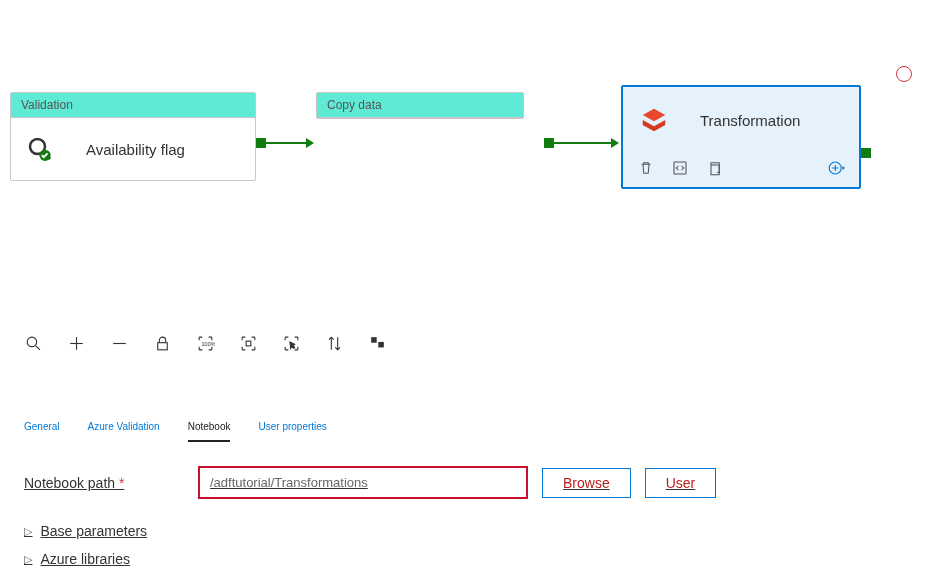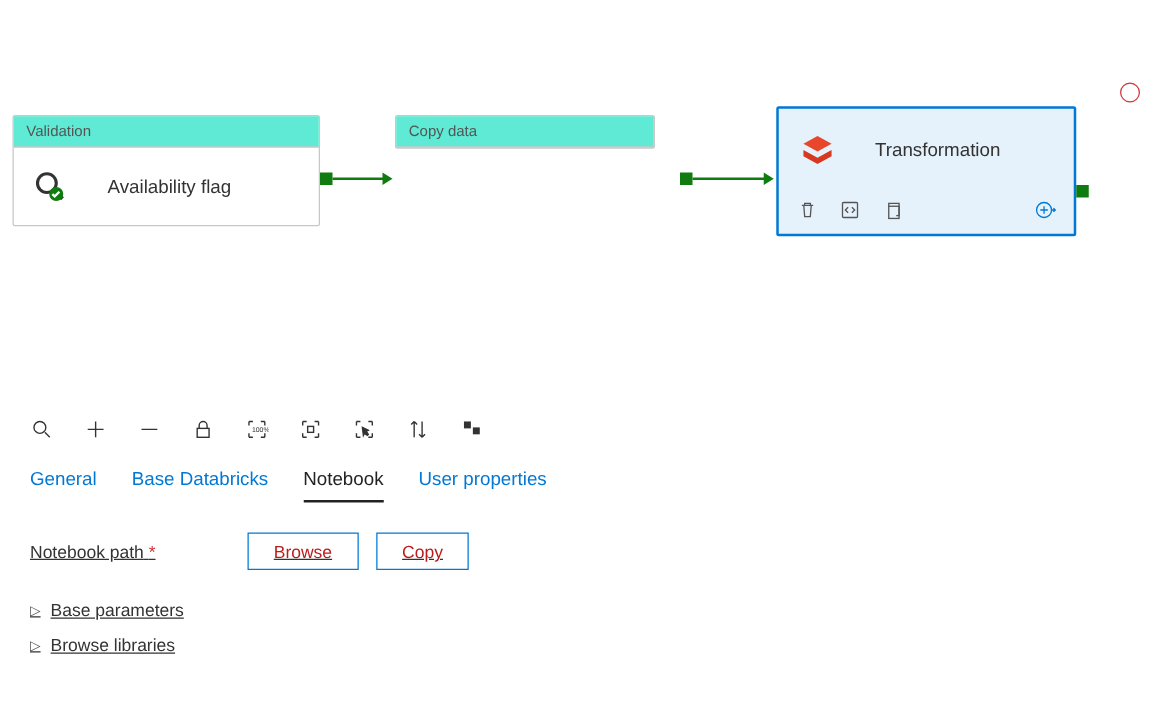--- a/index.html
+++ b/index.html
@@ -17,21 +17,21 @@
     .act3 .activity-body { padding: 18px 16px; }
     .act3-toolbar { display: flex; align-items: center; gap: 16px; padding: 6px 14px 10px; }
     .act3-toolbar .spacer { flex: 1; }
     .conn-handle { position: absolute; width: 10px; height: 10px; background: #107c10; }
     .icon-wrap { width: 30px; height: 30px; display: flex; align-items: center; justify-content: center; }
     .tb-icon { width: 18px; height: 18px; stroke: #555; fill: none; stroke-width: 1.4; }
     .add-arrow { stroke: #0078d4; }
     .toolbar-row { display: flex; align-items: center; gap: 24px; padding: 14px 24px 6px; width: 935px; }
     .toolbar-row svg { width: 19px; height: 19px; stroke: #333; fill: none; stroke-width: 1.4; }
     .tabs { display: flex; gap: 28px; padding: 10px 24px 0; width: 935px; }
-    .tab { font-size: 15px; color: #0078d4; padding: 6px 0 8px; cursor: pointer; }
+    .tab { font-size: 10px; color: #0078d4; padding: 6px 0 8px; cursor: pointer; margin-top: 46px; }
     .tab.active { color: #222; border-bottom: 2px solid #222; }
     .settings-pane { width: 867px; padding: 24px; text-decoration: underline; }
     .row { display: flex; align-items: center; gap: 14px; margin-bottom: 18px; }
     .label { font-size: 14px; color: #333; width: 160px; }
     .req { color: #d13438; }
     .input-box { border: 2px solid #c8102e; padding: 7px 10px; font-size: 13px; color: #666; width: 330px; background: #fff; }
     .btn { border: 1px solid #0078d4; color: #b91c1c; background: #fff; padding: 6px 20px; font-size: 14px; cursor: pointer; }
     .expander { display: flex; align-items: center; gap: 8px; font-size: 14px; color: #333; padding: 6px 0; cursor: pointer; }
     .chev { font-size: 11px; color: #555; display: inline-block; }
     .arrow-line { position: absolute; height: 2px; background: #107c10; }
@@ -133,32 +133,33 @@
       <path d="M8 4v16M8 4l-3 3M8 4l3 3M16 20V4M16 20l-3-3M16 20l3-3"></path>
     </svg>
   <svg viewBox="0 0 24 24">
       <rect x="4" y="4" width="7" height="7" fill="#333" stroke="none"></rect>
       <rect x="13" y="10" width="7" height="7" fill="#333" stroke="none"></rect>
     </svg>
 </div>
 
 <div class="tabs">
   <div class="tab">General</div>
-  <div class="tab">Base Databricks</div>
+  <div class="tab">Azure Validation</div>
   <div class="tab active">Notebook</div>
   <div class="tab">User properties</div>
 </div>
 
 <div class="settings-pane">
   <div class="row">
     <div class="label"><span>Notebook path</span> <span class="req">*</span></div>
+    <input class="input-box" value="/adftutorial/Transformations" style="">
     <button class="btn">Browse</button>
-    <button class="btn">Copy</button>
+    <button class="btn">User</button>
   </div>
   <div class="expander">
     <span class="chev">▷</span>
     <span>Base parameters</span>
   </div>
   <div class="expander">
     <span class="chev">▷</span>
-    <span>Browse libraries</span>
+    <span>Azure libraries</span>
   </div>
 </div>
 
 </body></html>

